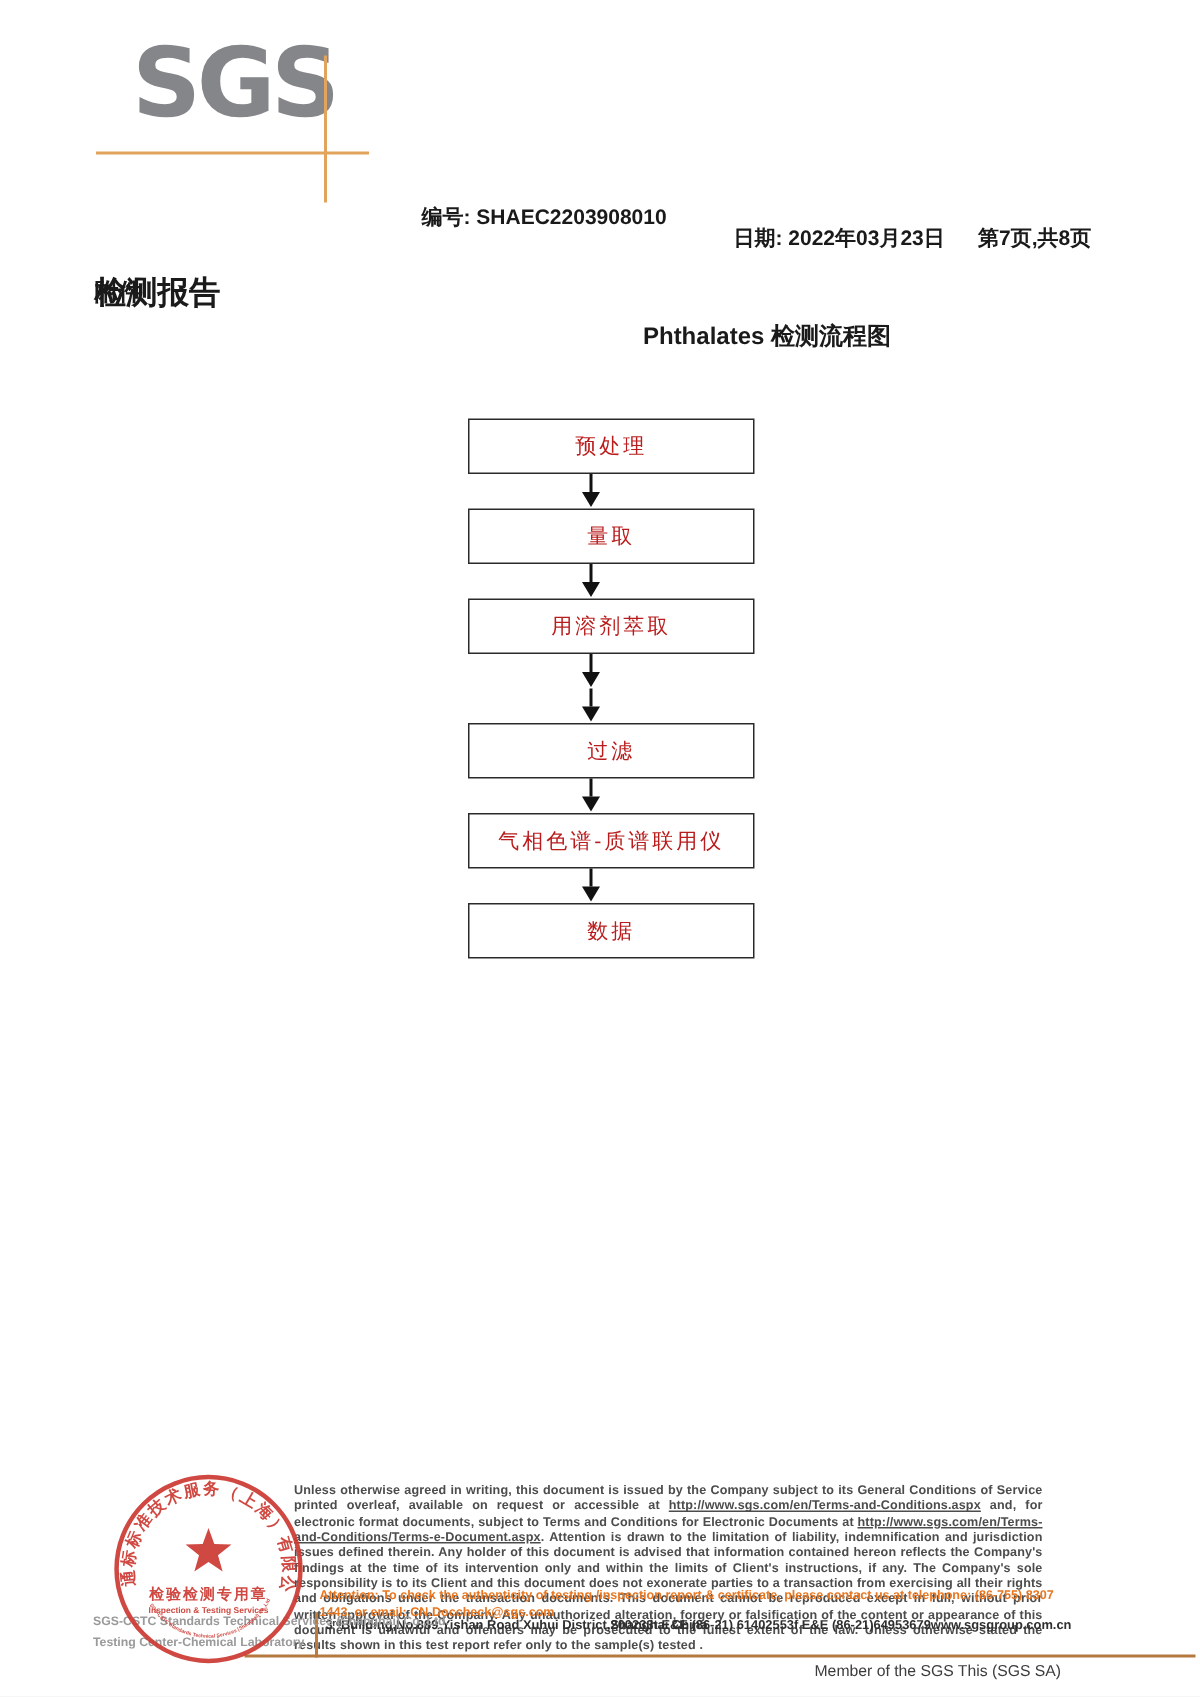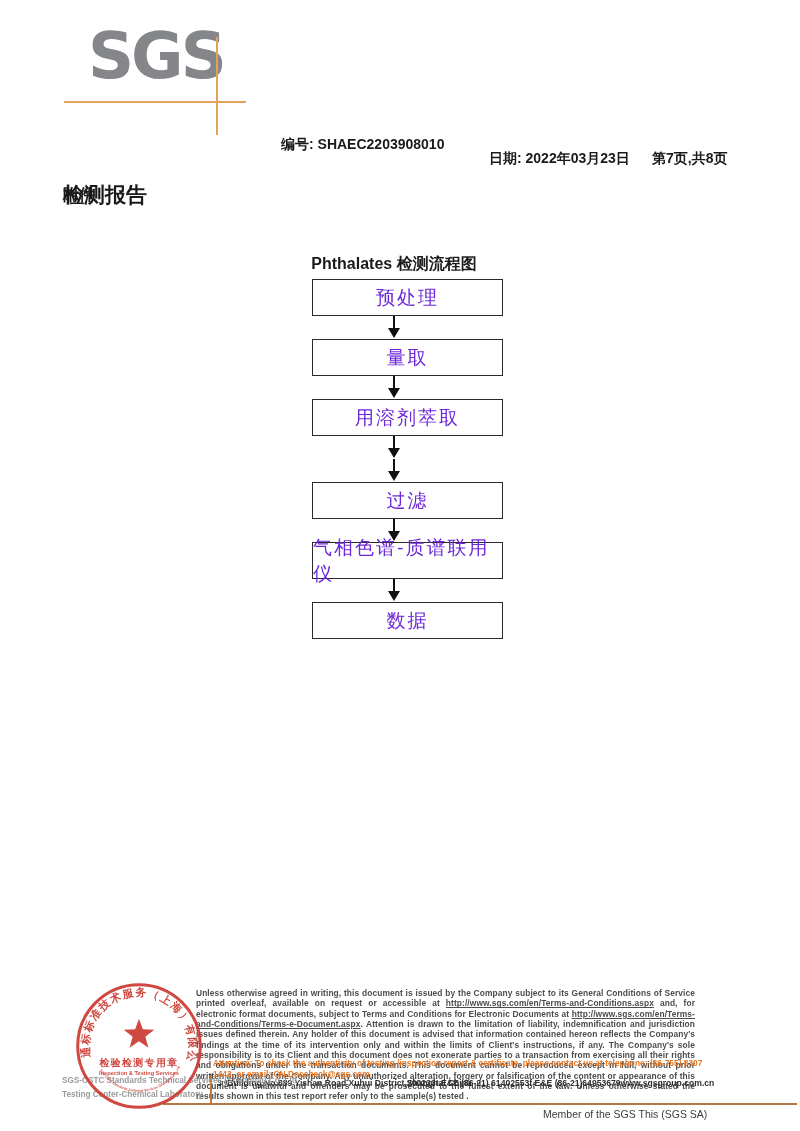--- a/index.html
+++ b/index.html
@@ -22,27 +22,27 @@
   
   .report-title { position:absolute; left:63px; top:144px; font-size:21px; font-weight:bold;margin-top:37px; }
   .report-no   { position:absolute; left:281px; top:136px; font-size:14px; font-weight:600; }
   .report-date { position:absolute; left:489px; top:150px; font-size:14px; font-weight:600; }
   .report-page { position:absolute; left:652px; top:150px; font-size:14px; font-weight:600; }
   .attachment  { position:absolute; left:63px; top:185px; font-size:16px; font-weight:bold; }
 
   
   .flow-title {
     position:absolute; left:194px; top:214px; width:400px;
-    text-align:center; font-size:16px; font-weight:bold;margin-top:40px;
+    text-align:right; font-size:16px; font-weight:bold;
   }
   .flowchart { position:absolute; left:285px; top:279px; width:218px; display:flex; flex-direction:column; }
   .flow-box {
     height:37px; border:1.5px solid #2a2a2a; background:#fff;
     display:flex; align-items:center; justify-content:center;
-    font-family:"DejaVu Serif", serif; font-size:19px; letter-spacing:2px; color:#6d28d9;margin-left:27px;
+    font-family:"DejaVu Serif", serif; font-size:14px; letter-spacing:2px; color:#b91c1c;margin-left:27px;
   }
   .flow-arrow { height:23px; display:flex; flex-direction:column; align-items:center; }
   .flow-arrow .stem { width:2.5px; height:12px; background:#111; }
   .flow-arrow .head {
     width:0; height:0;
     border-left:6px solid transparent; border-right:6px solid transparent;
     border-top:10px solid #111;
   }
 
   

